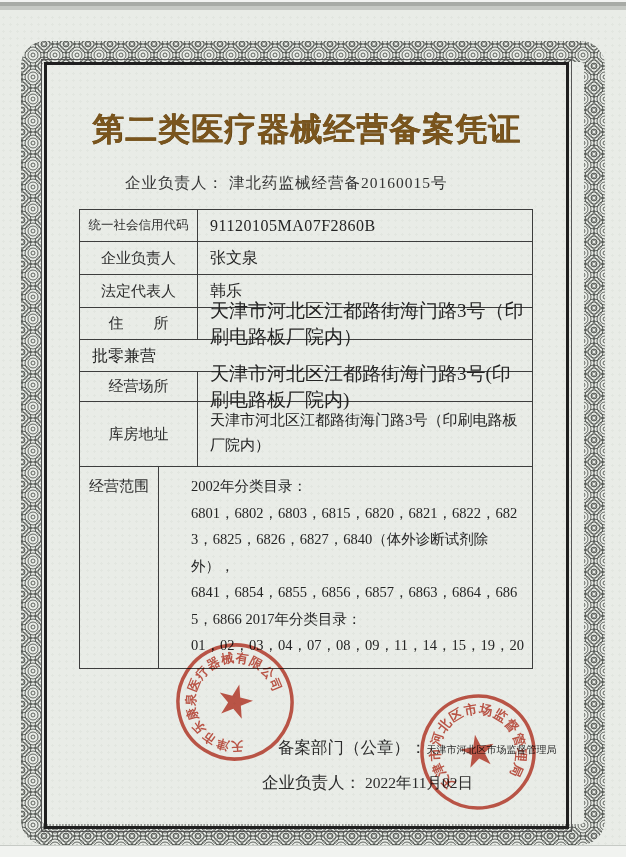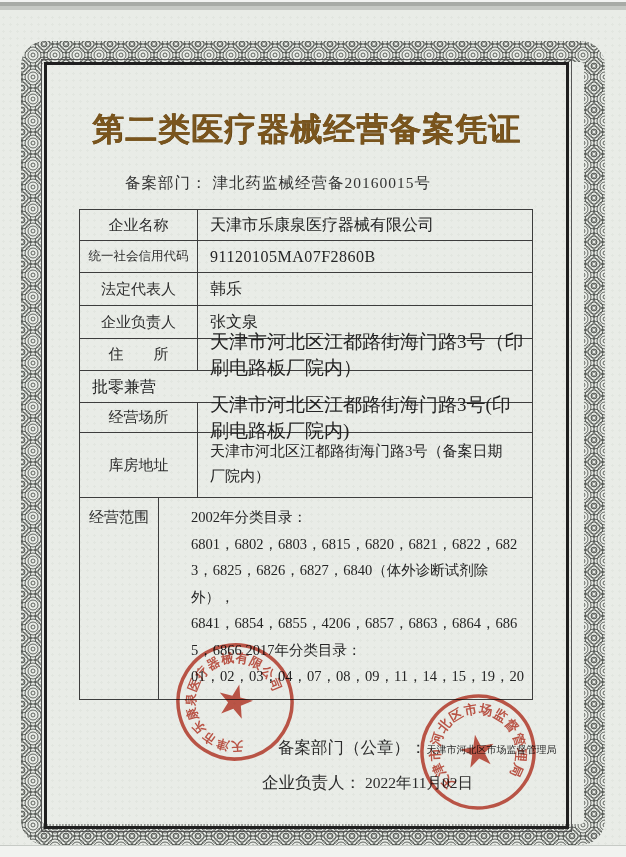--- a/index.html
+++ b/index.html
@@ -87,79 +87,73 @@
     </defs>
     <rect x="31.5" y="51.5" width="563" height="783" rx="14" fill="none" stroke="url(#gpat)" stroke-width="21" opacity="0.9"></rect>
   </svg>
 
   <div class="frame-outer">
     <div class="frame-inner"></div>
   </div>
 
   <div class="title">第二类医疗器械经营备案凭证</div>
 
-  <div class="filing-no">备案部门：  津北药监械经营备20160015号</div>
+  <div class="filing-no">企业负责人：  津北药监械经营备20160015号</div>
 
   <div class="cert-table">
-    <div class="trow r0" style="height:31px">
-      <div class="cell-label">企业名称</div>
-      <div class="cell-value">
-          <span>天津市乐康泉医疗器械有限公司</span>
-        </div>
-    </div>
     <div class="trow r1" style="height:32px">
       <div class="cell-label">统一社会信用代码</div>
       <div class="cell-value">
           <span>91120105MA07F2860B</span>
         </div>
     </div>
+    <div class="trow r3" style="height:33px">
+      <div class="cell-label">企业负责人</div>
+      <div class="cell-value">
+          <span>张文泉</span>
+        </div>
+    </div>
     <div class="trow r2" style="height:33px">
       <div class="cell-label">法定代表人</div>
       <div class="cell-value">
           <span>韩乐</span>
         </div>
     </div>
-    <div class="trow r3" style="height:33px">
-      <div class="cell-label">企业负责人</div>
-      <div class="cell-value">
-          <span>张文泉</span>
-        </div>
-    </div>
     <div class="trow r4" style="height:32px">
       <div class="cell-label">住　　所</div>
       <div class="cell-value">
           <span>天津市河北区江都路街海门路3号（印刷电路板厂院内）</span>
         </div>
     </div>
     <div class="trow r5" style="height:32px">
       <div class="cell-value">
           <span>批零兼营</span>
         </div>
     </div>
     <div class="trow r6" style="height:30px">
       <div class="cell-label">经营场所</div>
       <div class="cell-value">
           <span>天津市河北区江都路街海门路3号(印刷电路板厂院内)</span>
         </div>
     </div>
     <div class="trow r7" style="height:65px">
       <div class="cell-label">库房地址</div>
       <div class="cell-value">
-          <span>天津市河北区江都路街海门路3号（备案日期
+          <span>天津市河北区江都路街海门路3号（印刷电路板
 厂院内）</span>
         </div>
     </div>
     <div class="trow r8" style="height:201px">
       <div class="cell-label">经营范围</div>
       <div class="cell-value">
           <span>2002年分类目录：
 6801，6802，6803，6815，6820，6821，6822，682
 3，6825，6826，6827，6840（体外诊断试剂除
 外），
-6841，6854，6855，4206，6857，6863，6864，686
+6841，6854，6855，6856，6857，6863，6864，686
 5，6866 2017年分类目录：
 01，02，03，04，07，08，09，11，14，15，19，20</span>
         </div>
     </div>
   </div>
 
   <div class="dept-line">
     <span class="lbl">备案部门（公章）：</span><span class="val">天津市河北区市场监督管理局</span>
   </div>
 

